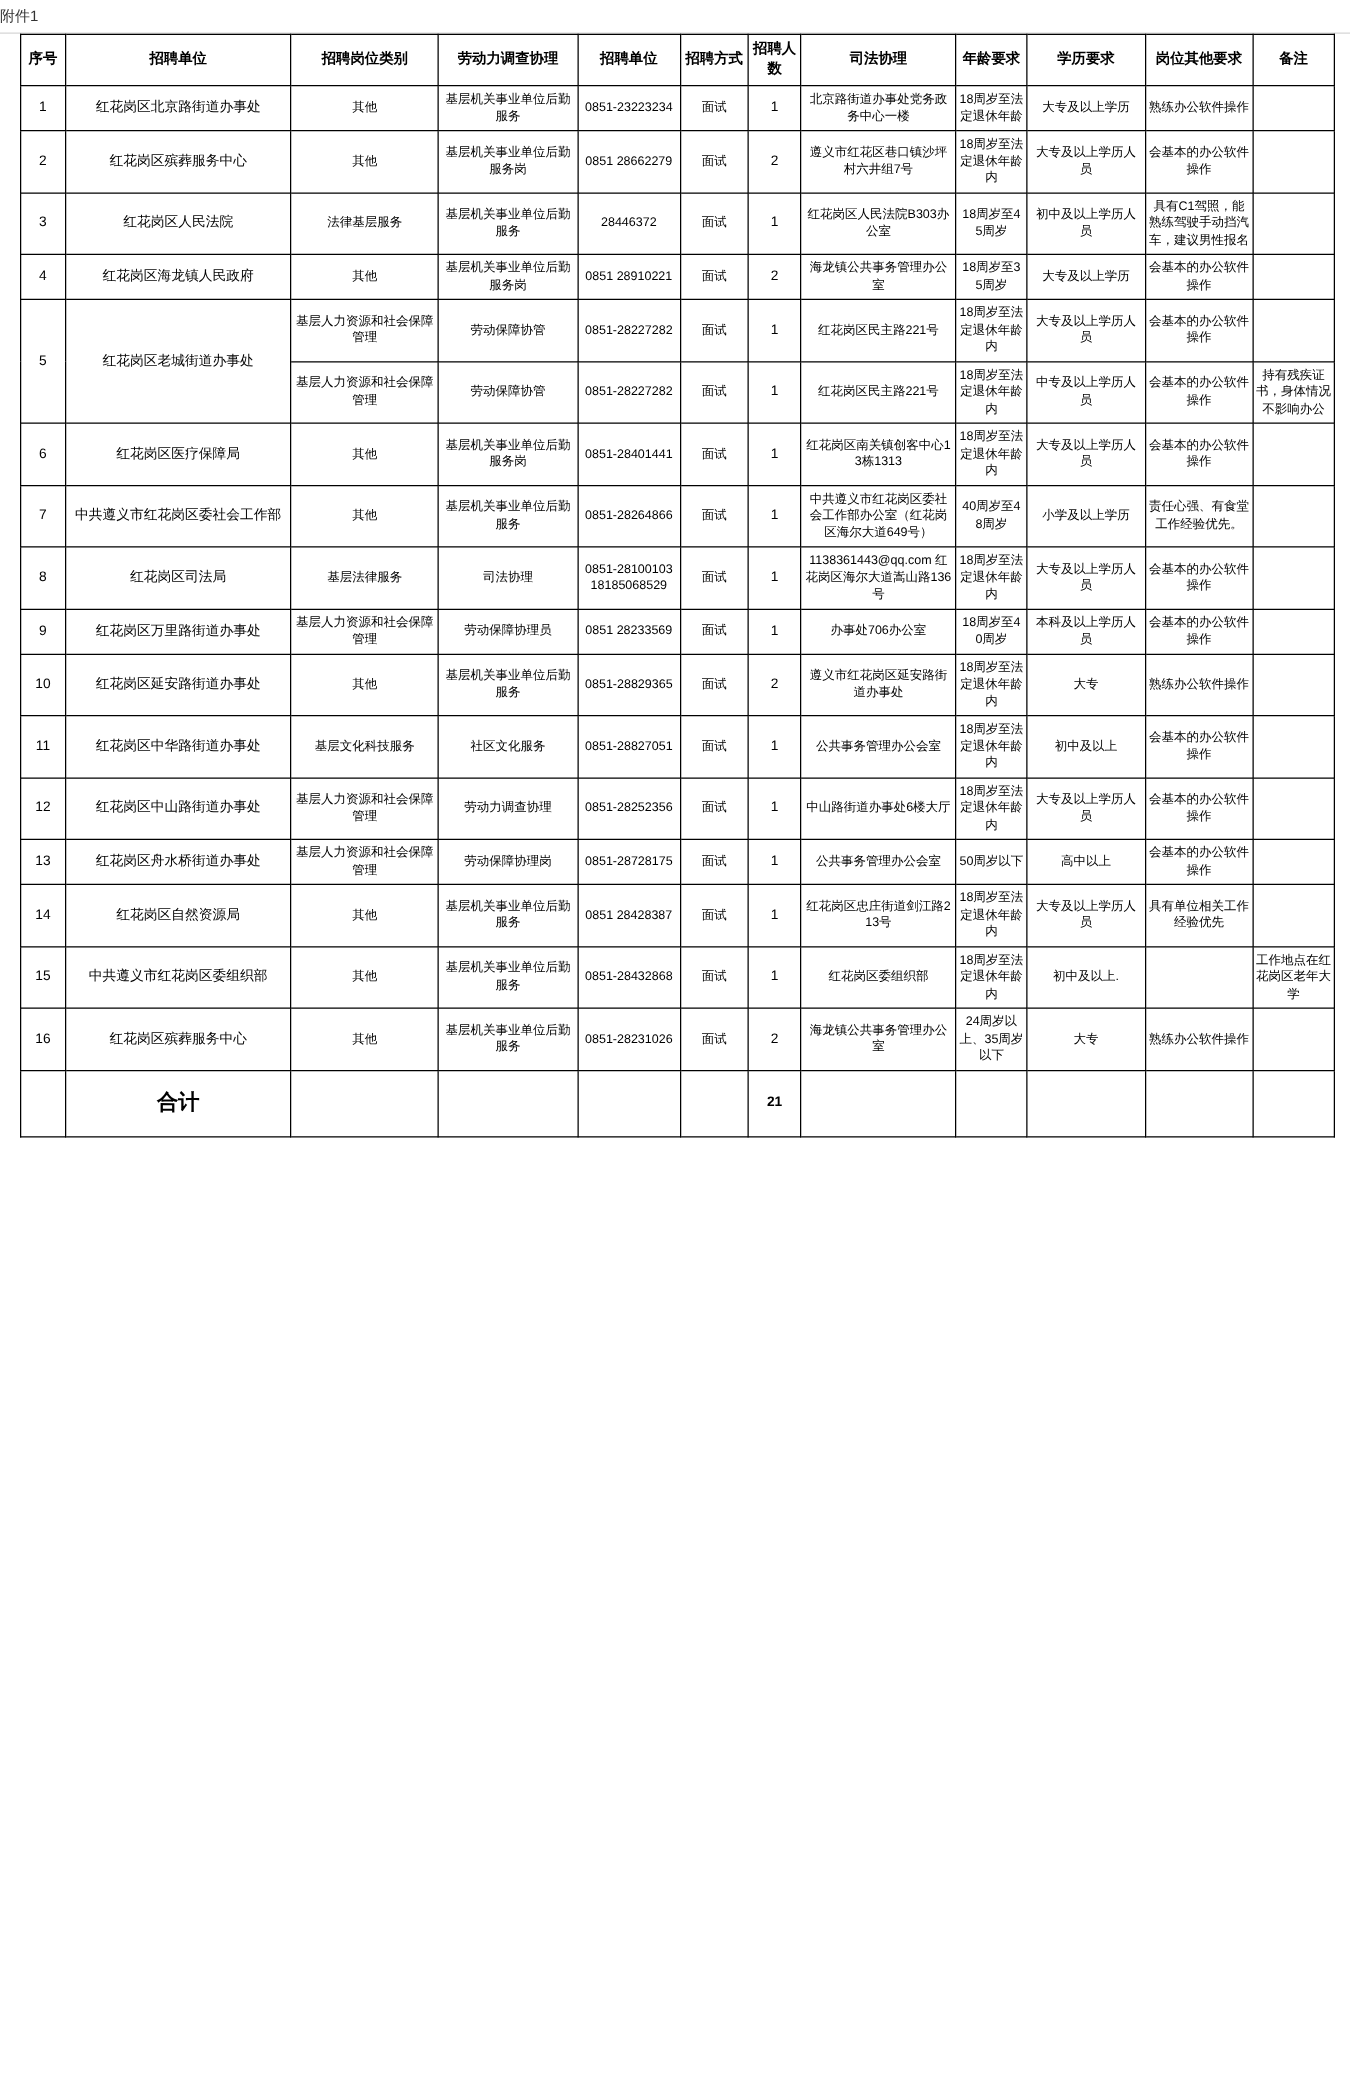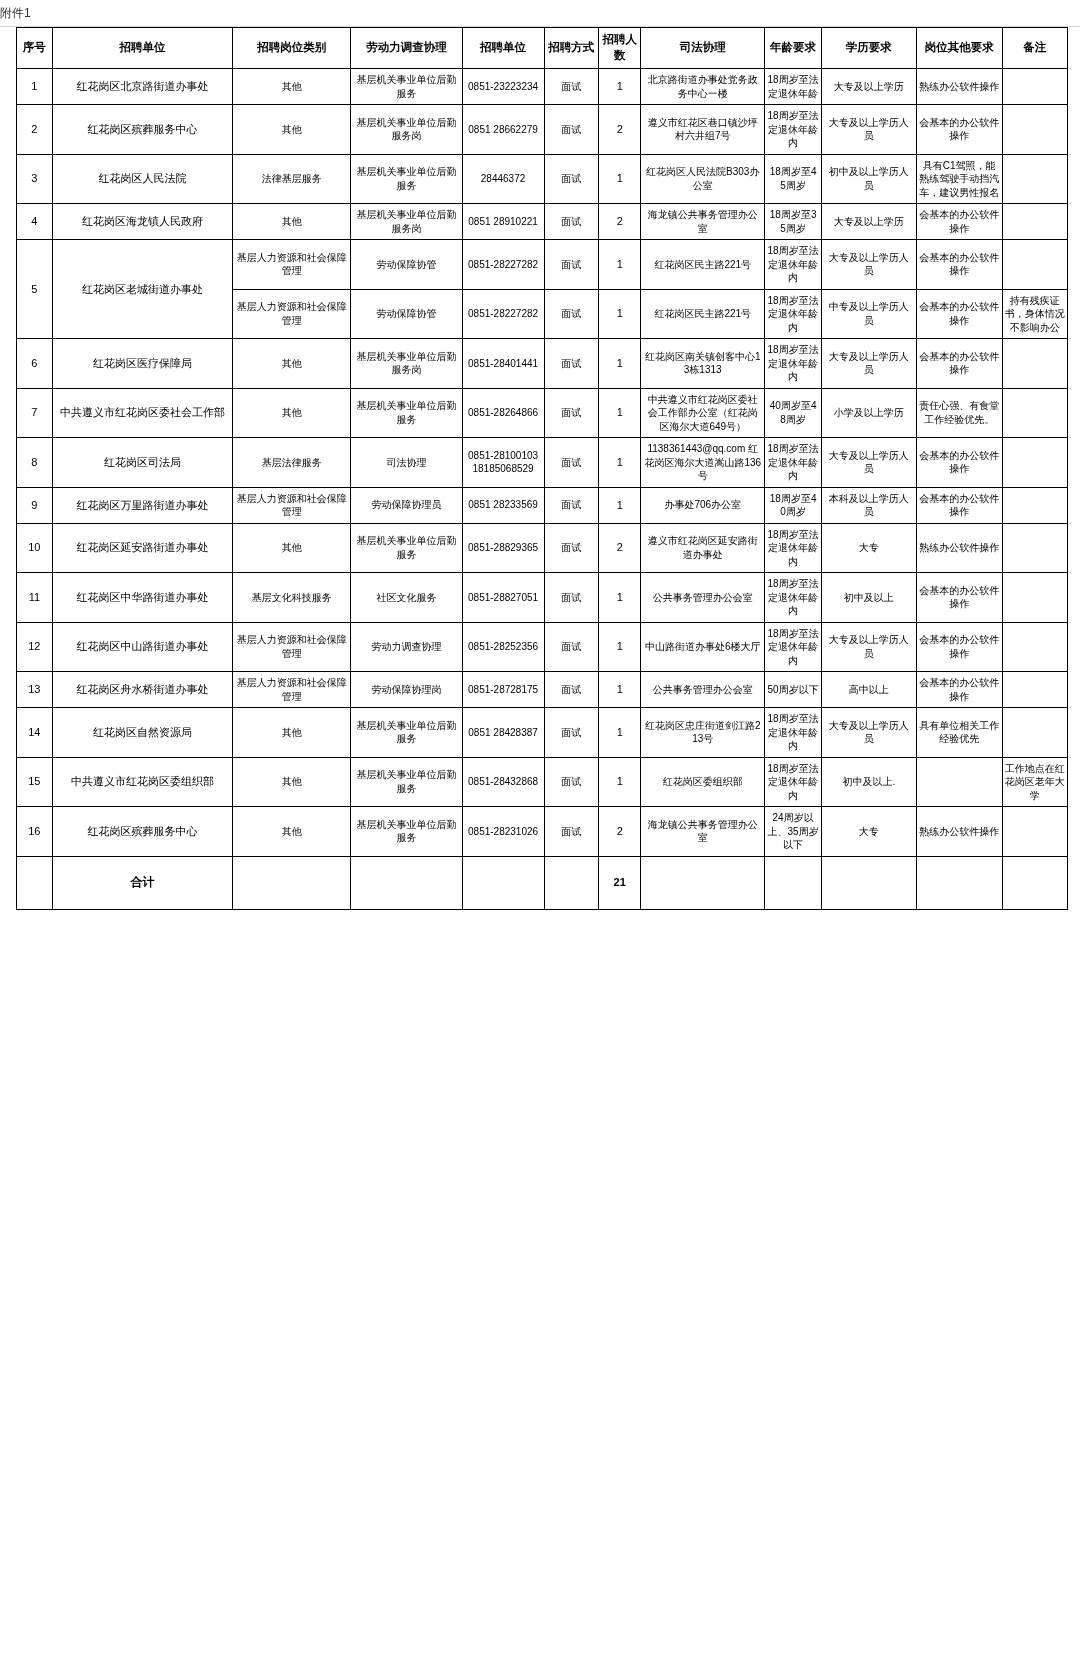--- a/index.html
+++ b/index.html
@@ -69,21 +69,21 @@
   col.c7 { width: 118px; }
   col.c8 { width: 54px; }
   col.c9 { width: 90px; }
   col.c10 { width: 82px; }
   col.c11 { width: 62px; }
 
   td.unit { font-size: 11px; }
   td.small { font-size: 10px; }
   td.num { font-size: 11px; }
   tr.total td { height: 44px; font-weight: bold; }
-  tr.total td.label { font-weight: bold; font-size: 12px; }
+  tr.total td.label { font-weight: bold; font-size: 17px; }
 </style>
 </head>
 <body>
 
 <div class="page">
 
   <div class="attach-bar">
     <span>附件1</span>
   </div>
 

